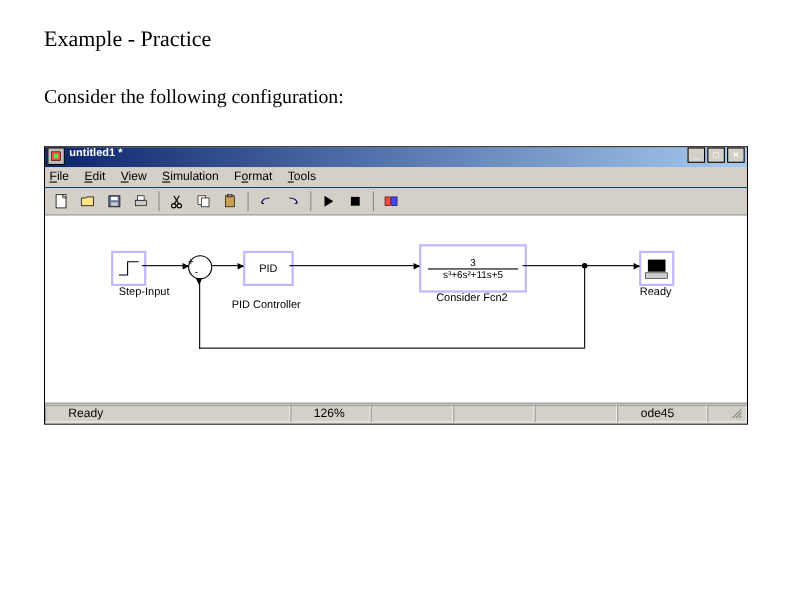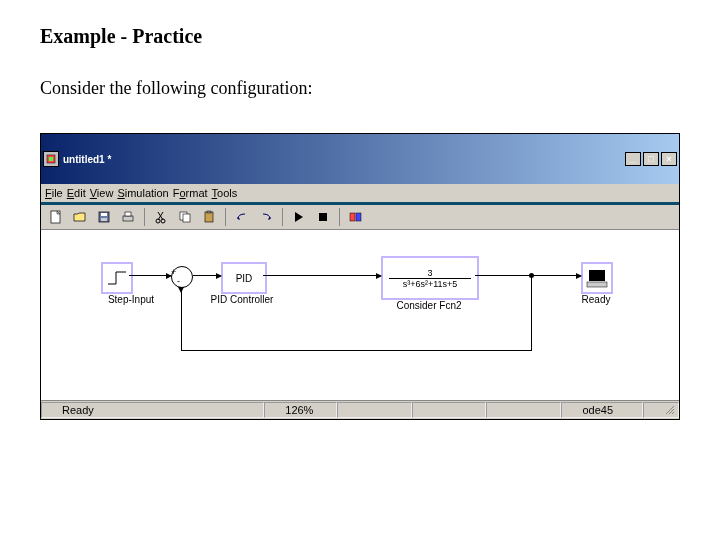--- a/index.html
+++ b/index.html
@@ -1,26 +1,26 @@
 <!DOCTYPE html>
 <html><head>
 <meta charset="utf-8">
 <style>
   body{margin:0;font-family:"Times New Roman",serif;background:#fff;width:720px;height:540px;overflow:hidden}
   .slide{padding:25px 40px}
-  .title{font-size:20px;font-weight:bold;margin-bottom:30px}
+  .title{font-size:20px;font-weight:normal;margin-bottom:30px}
   .subtitle{font-size:18px;margin-bottom:34px}
   .simwin{border:1px solid #000;font-family:Tahoma,Arial,sans-serif;font-size:10px;background:#d4d0c8}
-  .titlebar{background:linear-gradient(to right,#0a246a,#a6caf0);color:#fff;height:18px;display:flex;align-items:center;padding:16px 2px}
+  .titlebar{background:linear-gradient(to right,#0a246a,#a6caf0);color:#fff;height:18px;display:flex;align-items:flex-start;padding:0 2px}
   .titlebar .icon{width:14px;height:14px;background:#c0c0c0;border:1px solid #000;margin-right:4px;display:flex;align-items:center;justify-content:center}
   .titlebar .icon svg{display:block}
   .titlebar .ttl{font-weight:bold;flex:1}
   .winbtns{display:flex;gap:2px}
   .winbtn{width:14px;height:12px;background:#d4d0c8;border:1px solid #000;display:flex;align-items:center;justify-content:center;font-size:9px;font-family:Arial;font-weight:bold}
-  .menubar{background:#d4d0c8;height:18px;display:flex;align-items:center;padding:0 4px;gap:4px;border-bottom:3px solid #0c4a6e}
+  .menubar{background:#d4d0c8;height:18px;display:flex;align-items:center;padding:0 4px;gap:14px;border-bottom:1px solid #0c4a6e}
   .menubar span{font-size:11px}
   .menubar u{text-decoration:underline}
   .toolbar{background:#d4d0c8;height:24px;display:flex;align-items:center;padding:0 4px;gap:2px;border-bottom:1px solid #888}
   .tbtn{width:20px;height:20px;border:1px solid #d4d0c8;display:flex;align-items:center;justify-content:center;cursor:pointer}
   .tbtn svg{display:block}
   .sep{width:1px;height:18px;background:#888;margin:0 3px}
   .canvas{background:#fff;height:170px;position:relative;border-bottom:1px solid #888}
   .statusbar{background:#d4d0c8;height:18px;display:flex;align-items:center;font-size:11px}
   .statusbar .cell{border:1px inset #eee;height:14px;display:flex;align-items:center;padding:0 20px}
   .bl{position:absolute}
@@ -146,21 +146,21 @@
           </svg>
       </div>
       <div class="blklabel" style="left:62px;top:64px;width:56px">Step-Input</div>
 
       <div class="bl" style="left:130px;top:36px;width:20px;height:20px;border:1px solid #000;border-radius:50%;background:#fff">
         <span style="position:absolute;left:-1px;top:0px;font-size:9px">+</span>
         <span style="position:absolute;left:5px;top:9px;font-size:9px">-</span>
       </div>
 
       <div class="bl blkbox" style="left:180px;top:32px;width:42px;height:28px;font-size:10px">PID</div>
-      <div class="blklabel" style="left:166px;top:64px;width:70px">PID Controller</div>
+      <div class="blklabel" style="left:166px;top:76px;width:70px">PID Controller</div>
 
       <div class="bl blkbox" style="left:340px;top:26px;width:94px;height:40px;flex-direction:column;font-size:9px">
         <div>3</div>
         <div style="width:82px;height:1px;background:#000"></div>
         <div>s³+6s²+11s+5</div>
       </div>
       <div class="blklabel" style="left:345px;top:70px;width:86px">Consider Fcn2</div>
 
       <div class="bl blkbox" style="left:540px;top:32px;width:28px;height:28px">
         <svg width="22" height="22">

